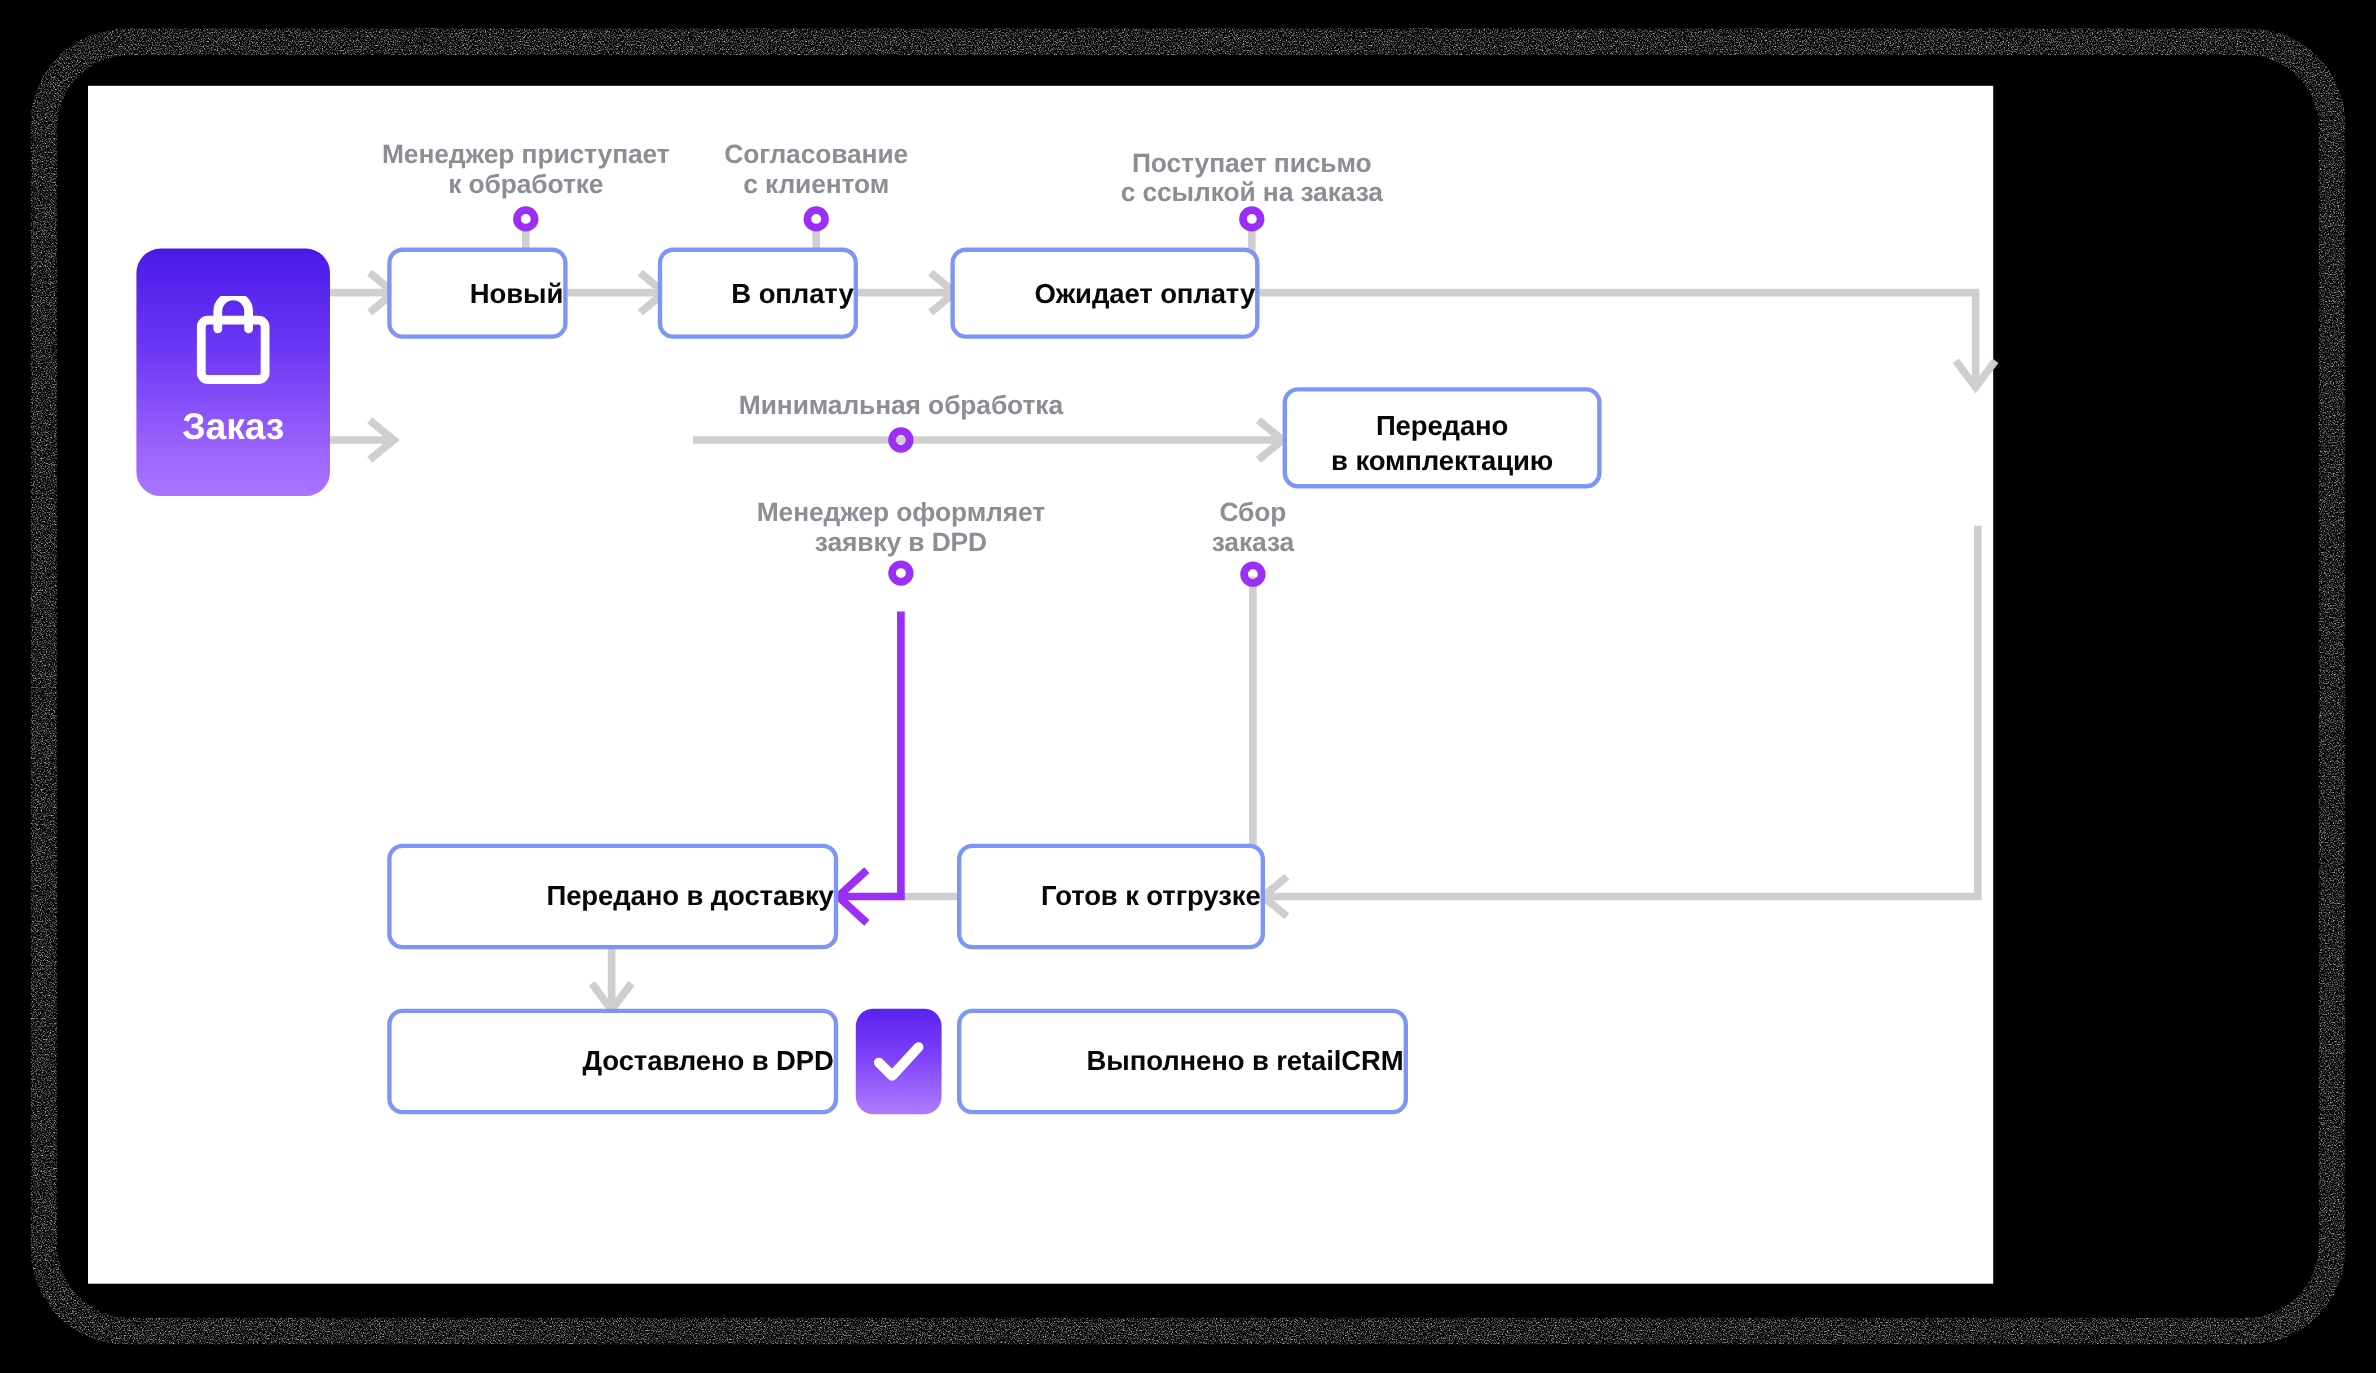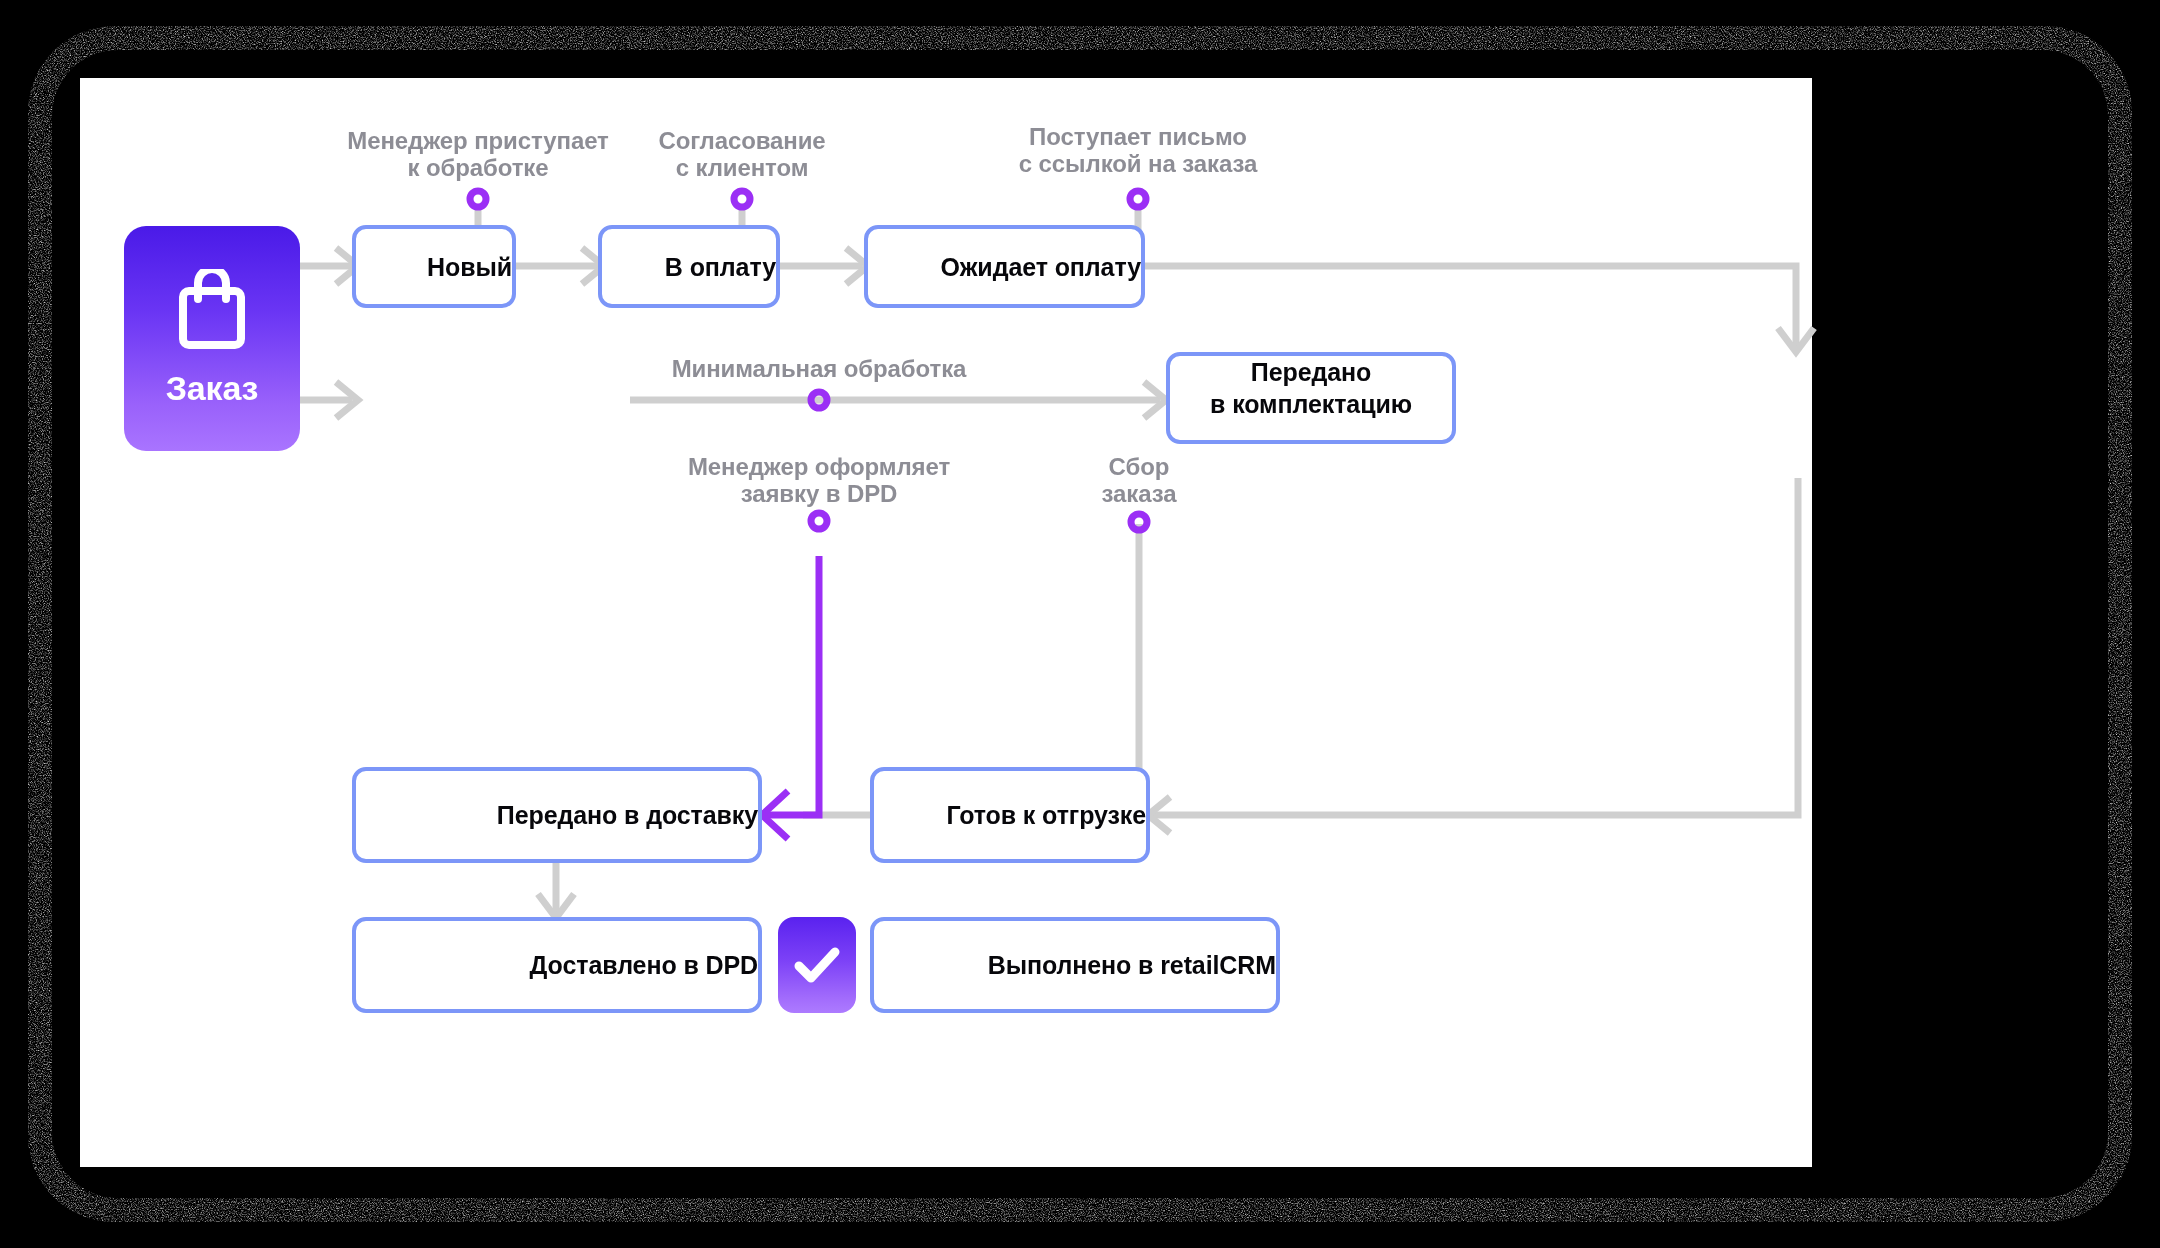--- a/index.html
+++ b/index.html
@@ -196,21 +196,21 @@
       <div class="note" style="left:248px; top:50px; width:300px;">
         <span>Менеджер приступает</span>
         <span>к обработке</span>
       </div>
 
       <div class="note" style="left:542px; top:50px; width:240px;">
         <span>Согласование</span>
         <span>с клиентом</span>
       </div>
 
-      <div class="note" style="left:898px; top:46px; width:320px;text-align:center;">
+      <div class="note" style="left:898px; top:58px; width:320px;text-align:center;">
         <span>Поступает письмо</span>
         <span>с ссылкой на заказа</span>
       </div>
 
       <div class="note" style="left:574px; top:278px; width:330px;">
         <span>Минимальная обработка</span>
       </div>
 
       <div class="note" style="left:589px; top:376px; width:300px;">
         <span>Менеджер оформляет</span>
@@ -236,21 +236,21 @@
 
       <div class="node" style="left:518px; top:147px; width:182px; height:83px;">
         <span>В оплату</span>
       </div>
 
       <div class="node" style="left:784px; top:147px; width:281px; height:83px;">
         <span>Ожидает оплату</span>
       </div>
 
 
-      <div class="node" style="left:1086px; top:274px; width:290px; height:92px; display:block; ">
+      <div class="node" style="left:1086px; top:274px; width:290px; height:92px; display:block; padding-top:15px;">
         <span>Передано</span>
         <span>в комплектацию</span>
       </div>
 
       <div class="node" style="left:272px; top:689px; width:410px; height:96px;">
         <span>Передано в доставку</span>
       </div>
 
       <div class="node" style="left:790px; top:689px; width:280px; height:96px;">
         <span>Готов к отгрузке</span>

